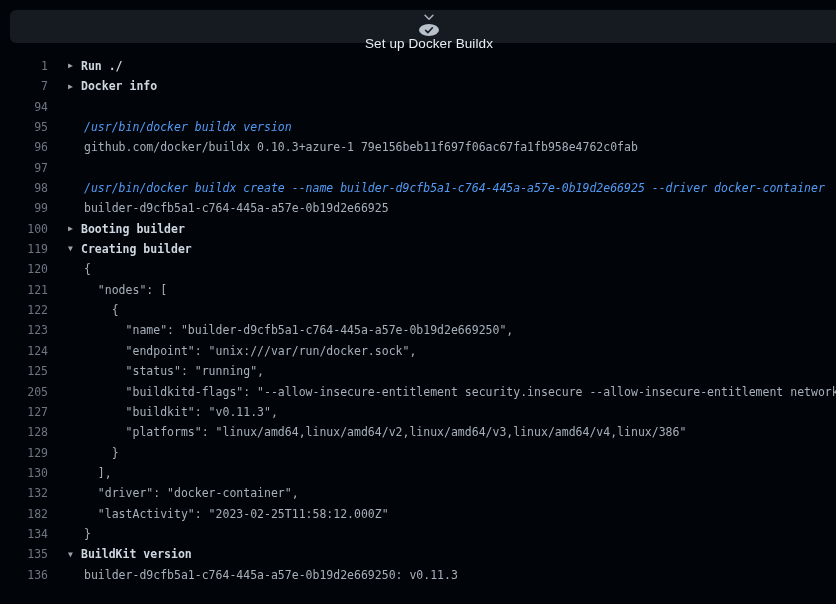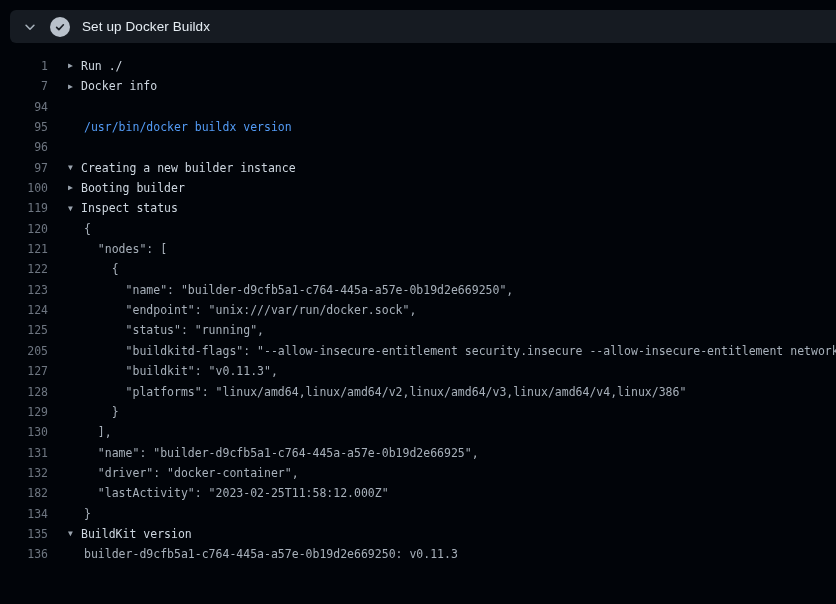--- a/index.html
+++ b/index.html
@@ -11,20 +11,21 @@
   }
   .step-header {
     position: absolute;
     left: 10px; top: 10px; right: 0;
     height: 33px;
     background: #161b22;
     border-radius: 6px 0 0 6px;
     display: flex;
     align-items: center;
     cursor: pointer;
+    flex-direction: column;
   }
   .chev {
     width: 16px; height: 16px;
     margin-left: 12px;
     display: flex; align-items: center; justify-content: center;
     color: #a7b1bb;
   }
   .status-circle {
     width: 20px; height: 20px;
     margin-left: 12px;
@@ -64,22 +65,22 @@
     overflow: hidden;
   }
   .log-line.group .content { padding-left: 20px; cursor: pointer; }
   .arrow {
     display: inline-block;
     width: 13px;
     font-size: 8px;
     color: #9aa4ae;
     vertical-align: middle;
   }
-  .group .text { color: #ced7e0; }
-  .command .text { color: #539bf5; }
+  .group .text { color: #ced7e0; font-weight: bold; }
+  .command .text { color: #539bf5; font-style: italic; }
   .output .text { color: #a7b0ba; }
 </style>
 </head>
 <body>
 
 <div class="step-header">
   <span class="chev">
     <svg width="14" height="14" viewBox="0 0 16 16" fill="none">
       <path d="M3.5 6l4.5 4.5L12.5 6" stroke="currentColor" stroke-width="1.8" stroke-linecap="round" stroke-linejoin="round"></path>
     </svg>
@@ -107,37 +108,45 @@
     <div class="gutter">94</div>
   </div>
 
   <div class="log-line command">
     <div class="gutter">95</div>
     <div class="content"><span class="text">/usr/bin/docker buildx version</span></div>
   </div>
 
   <div class="log-line output">
     <div class="gutter">96</div>
+    <div class="content"><span class="text">github.com/docker/buildx 0.10.3+azure-1 79e156beb11f697f06ac67fa1fb958e4762c0fab</span></div>
   </div>
 
   <div class="log-line group">
     <div class="gutter">97</div>
-    <div class="content"><span class="arrow">▼</span><span class="text">Creating a new builder instance</span></div>
-  </div>
-
-
+  </div>
+
+  <div class="log-line command">
+    <div class="gutter">98</div>
+    <div class="content"><span class="text">/usr/bin/docker buildx create --name builder-d9cfb5a1-c764-445a-a57e-0b19d2e66925 --driver docker-container</span></div>
+  </div>
+
+  <div class="log-line output">
+    <div class="gutter">99</div>
+    <div class="content"><span class="text">builder-d9cfb5a1-c764-445a-a57e-0b19d2e66925</span></div>
+  </div>
 
   <div class="log-line group">
     <div class="gutter">100</div>
     <div class="content"><span class="arrow">▶</span><span class="text">Booting builder</span></div>
   </div>
 
   <div class="log-line group">
     <div class="gutter">119</div>
-    <div class="content"><span class="arrow">▼</span><span class="text">Inspect status</span></div>
+    <div class="content"><span class="arrow">▼</span><span class="text">Creating builder</span></div>
   </div>
 
   <div class="log-line output">
     <div class="gutter">120</div>
     <div class="content"><span class="text">{</span></div>
   </div>
 
   <div class="log-line output">
     <div class="gutter">121</div>
     <div class="content"><span class="text">  "nodes": [</span></div>
@@ -181,24 +190,20 @@
   <div class="log-line output">
     <div class="gutter">129</div>
     <div class="content"><span class="text">    }</span></div>
   </div>
 
   <div class="log-line output">
     <div class="gutter">130</div>
     <div class="content"><span class="text">  ],</span></div>
   </div>
 
-  <div class="log-line output">
-    <div class="gutter">131</div>
-    <div class="content"><span class="text">  "name": "builder-d9cfb5a1-c764-445a-a57e-0b19d2e66925",</span></div>
-  </div>
 
   <div class="log-line output">
     <div class="gutter">132</div>
     <div class="content"><span class="text">  "driver": "docker-container",</span></div>
   </div>
 
   <div class="log-line output">
     <div class="gutter">182</div>
     <div class="content"><span class="text">  "lastActivity": "2023-02-25T11:58:12.000Z"</span></div>
   </div>

